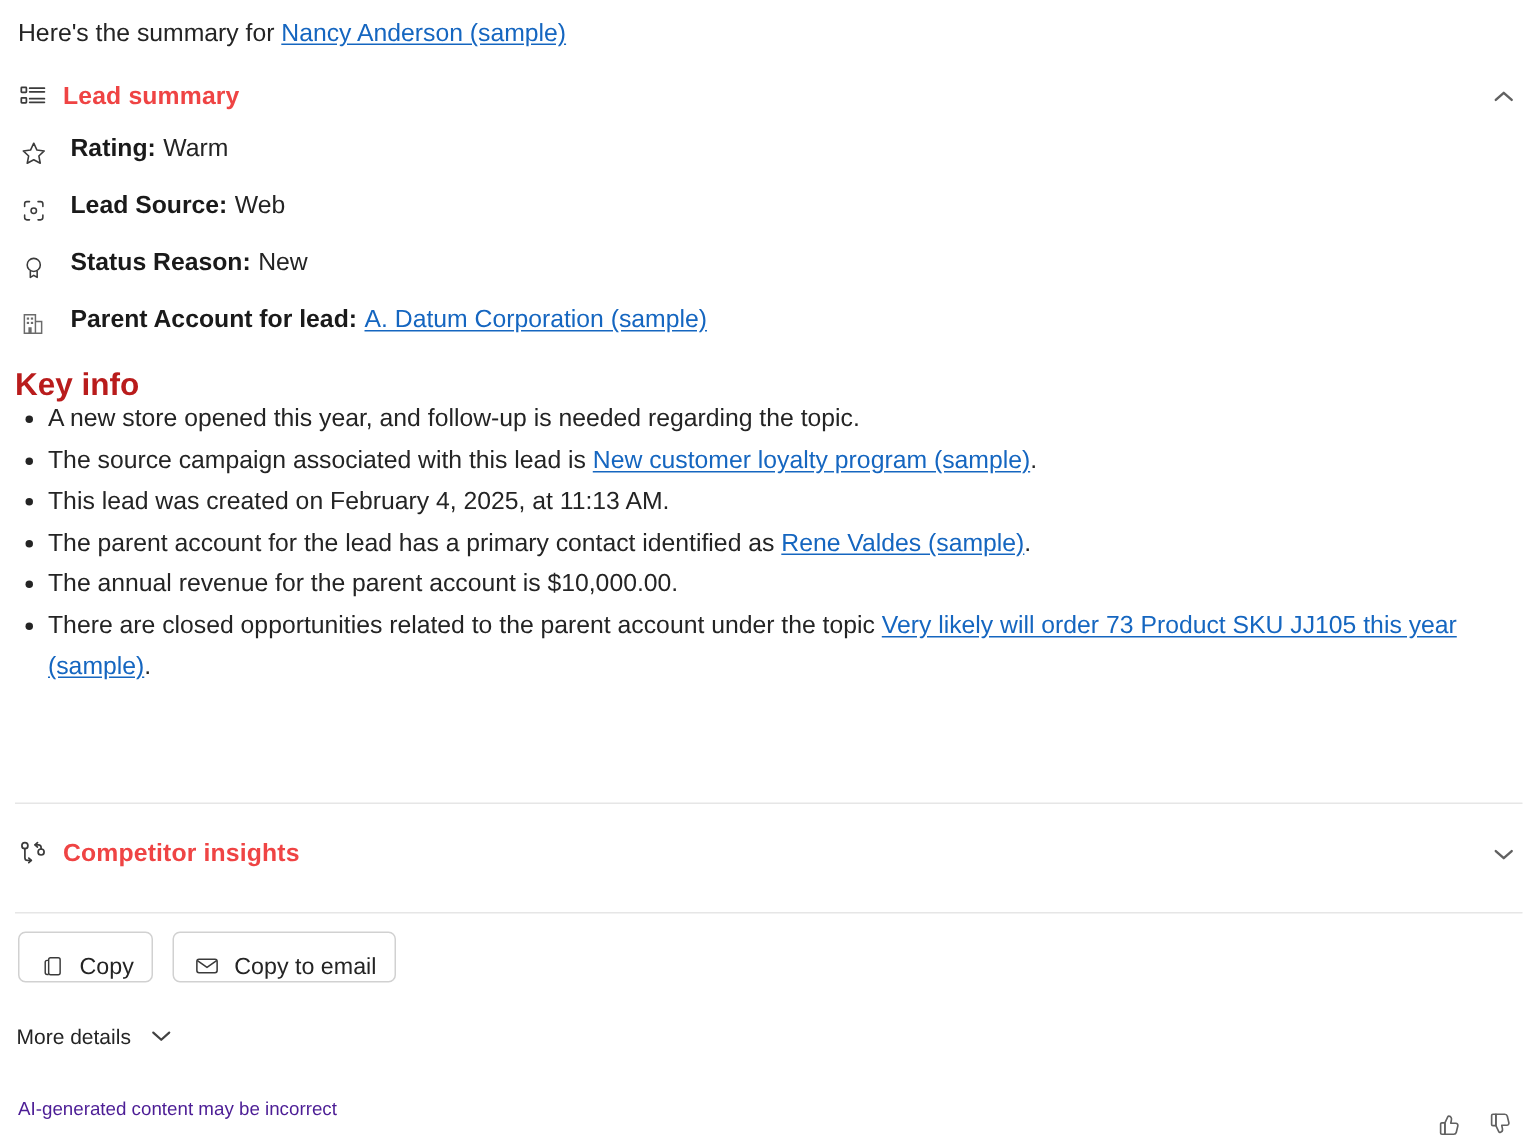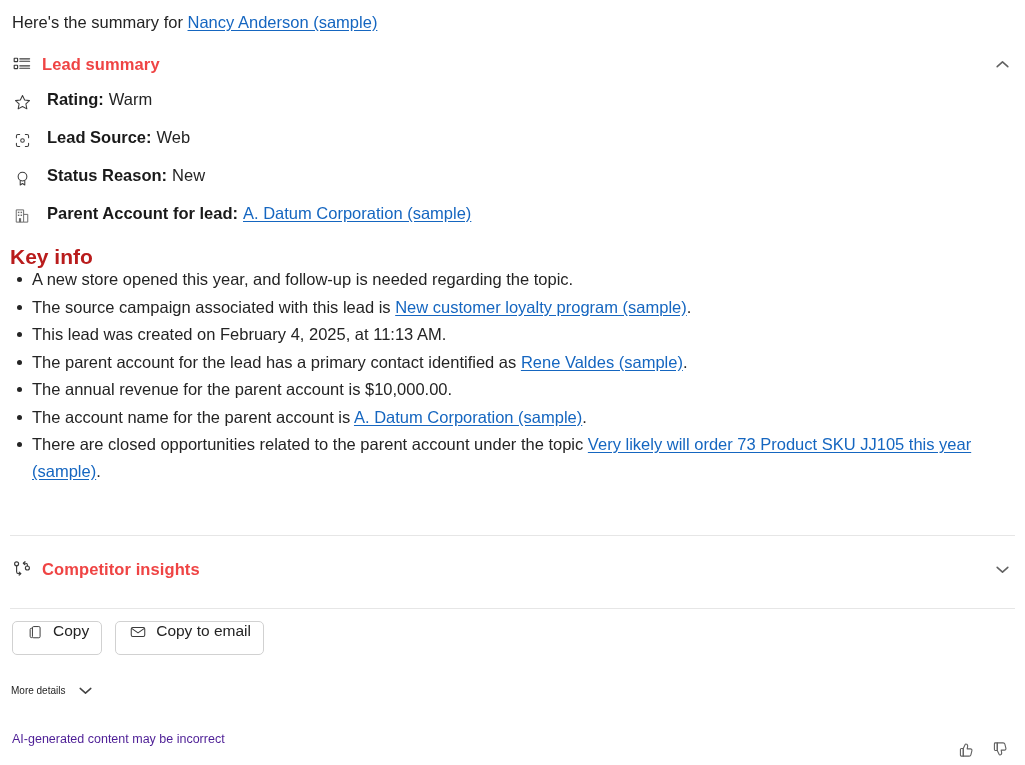--- a/index.html
+++ b/index.html
@@ -117,42 +117,42 @@
 
   
   .btn-row {
     position: absolute;
     left: 12px; top: 621px;
     display: flex;
     gap: 13px;
   }
   .btn {
     display: inline-flex;
-    align-items: flex-start;
+    align-items: flex-end;
     gap: 8px;
     height: 34px;
     padding: 0 12px;
     border: 1px solid #d1d1d1;
     border-radius: 5px;
     background: #ffffff;
     font-size: 15.5px;
     color: #242424;
     cursor: pointer;
     font-family: "Liberation Sans", sans-serif;
   }
   .btn .ico { display: flex; align-items: center; justify-content: center; width: 20px; height: 20px; }
 
   
   .more {
     position: absolute;
     left: 11px; top: 682px;
     display: inline-flex;
     align-items: center;
     gap: 12px;
-    font-size: 10px;
+    font-size: 14px;
     color: #242424;
     cursor: pointer;
   }
 
   
   .foot-note {
     position: absolute;
     left: 12px; top: 732px;
     font-size: 12.5px;
     color: #4c1d95;
@@ -250,21 +250,20 @@
     <span class="val"><a class="link">A. Datum Corporation (sample)</a></span>
   </div>
 
   <div class="keyinfo-title">Key info</div>
   <ul class="bullets" id="bullet-list">
       <li><span>A new store opened this year, and follow-up is needed regarding the topic.</span></li>
       <li><span>The source campaign associated with this lead is </span><a class="link">New customer loyalty program (sample)</a><span>.</span></li>
       <li><span>This lead was created on February 4, 2025, at 11:13 AM.</span></li>
       <li><span>The parent account for the lead has a primary contact identified as </span><a class="link">Rene Valdes (sample)</a><span>.</span></li>
       <li><span>The annual revenue for the parent account is $10,000.00.</span></li>
-      <li><span>The account name for the parent account is </span><a class="link">A. Datum Corporation (sample)</a><span>.</span></li>
       <li><span>There are closed opportunities related to the parent account under the topic </span><a class="link">Very likely will order 73 Product SKU JJ105 this year (sample)</a><span>.</span></li>
     </ul>
 
   <div class="divider" style="top:535px;"></div>
 
   <div class="section-head" style="top:553px; height:32px;">
     <span class="ico">
       <svg width="20" height="20" viewBox="0 0 20 20" fill="none" stroke="#3b3b3b" stroke-width="1.15" stroke-linecap="round" stroke-linejoin="round">
         <circle cx="4.6" cy="4.8" r="2"></circle>
         <circle cx="15.4" cy="9.0" r="2"></circle>

